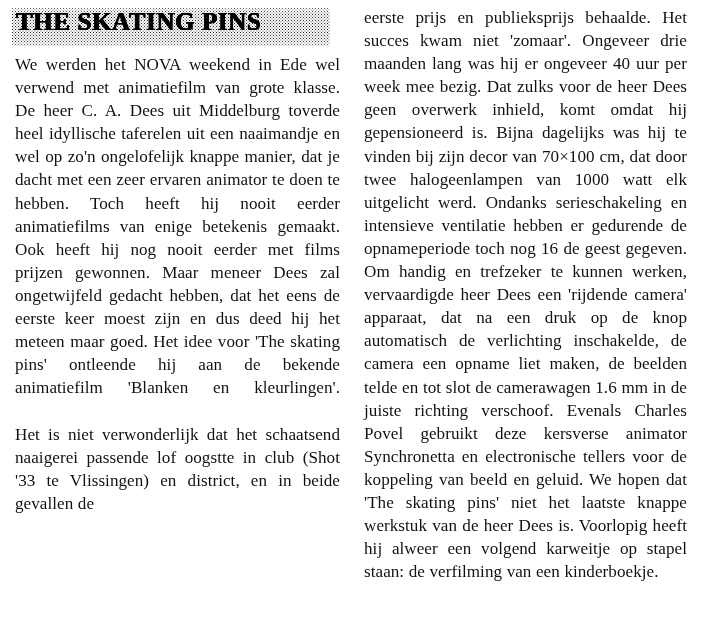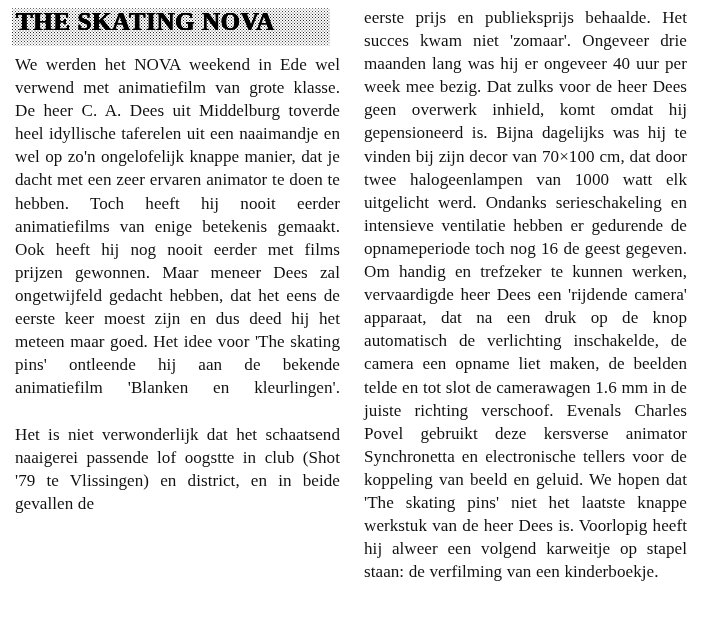--- a/index.html
+++ b/index.html
@@ -107,24 +107,24 @@
   #page {
     filter: contrast(1.04);
   }
 </style>
 </head>
 <body>
 
 <div id="page">
 
   <div class="headline-band"></div>
-  <div class="headline-text">THE SKATING NOVA</div>
+  <div class="headline-text">THE SKATING PINS</div>
 
   <div class="col" id="left-column">
     <p>We werden het NOVA weekend in Ede wel verwend met animatiefilm van grote klasse. De heer C. A. Dees uit Middelburg toverde heel idyllische taferelen uit een naaimandje en wel op zo'n ongelofelijk knappe manier, dat je dacht met een zeer ervaren animator te doen te hebben. Toch heeft hij nooit eerder animatiefilms van enige betekenis gemaakt. Ook heeft hij nog nooit eerder met films prijzen gewonnen. Maar meneer Dees zal ongetwijfeld gedacht hebben, dat het eens de eerste keer moest zijn en dus deed hij het meteen maar goed. Het idee voor 'The skating pins' ontleende hij aan de bekende animatiefilm 'Blanken en kleurlingen'.</p>
-    <p class="last-ragged">Het is niet verwonderlijk dat het schaatsend naaigerei passende lof oogstte in club (Shot '79 te Vlissingen) en district, en in beide gevallen de</p>
+    <p class="last-ragged">Het is niet verwonderlijk dat het schaatsend naaigerei passende lof oogstte in club (Shot '33 te Vlissingen) en district, en in beide gevallen de</p>
   </div>
 
   <div class="col" id="right-column">
     <p class="last-ragged">eerste prijs en publieksprijs behaalde. Het succes kwam niet 'zomaar'. Ongeveer drie maanden lang was hij er ongeveer 40 uur per week mee bezig. Dat zulks voor de heer Dees geen overwerk inhield, komt omdat hij gepensioneerd is. Bijna dagelijks was hij te vinden bij zijn decor van 70×100 cm, dat door twee halogeenlampen van 1000 watt elk uitgelicht werd. Ondanks serieschakeling en intensieve ventilatie hebben er gedurende de opnameperiode toch nog 16 de geest gegeven. Om handig en trefzeker te kunnen werken, vervaardigde heer Dees een 'rijdende camera' apparaat, dat na een druk op de knop automatisch de verlichting inschakelde, de camera een opname liet maken, de beelden telde en tot slot de camerawagen 1.6 mm in de juiste richting verschoof. Evenals Charles Povel gebruikt deze kersverse animator Synchronetta en electronische tellers voor de koppeling van beeld en geluid. We hopen dat 'The skating pins' niet het laatste knappe werkstuk van de heer Dees is. Voorlopig heeft hij alweer een volgend karweitje op stapel staan: de verfilming van een kinderboekje.</p>
   </div>
 
 </div>
 
 </body></html>

